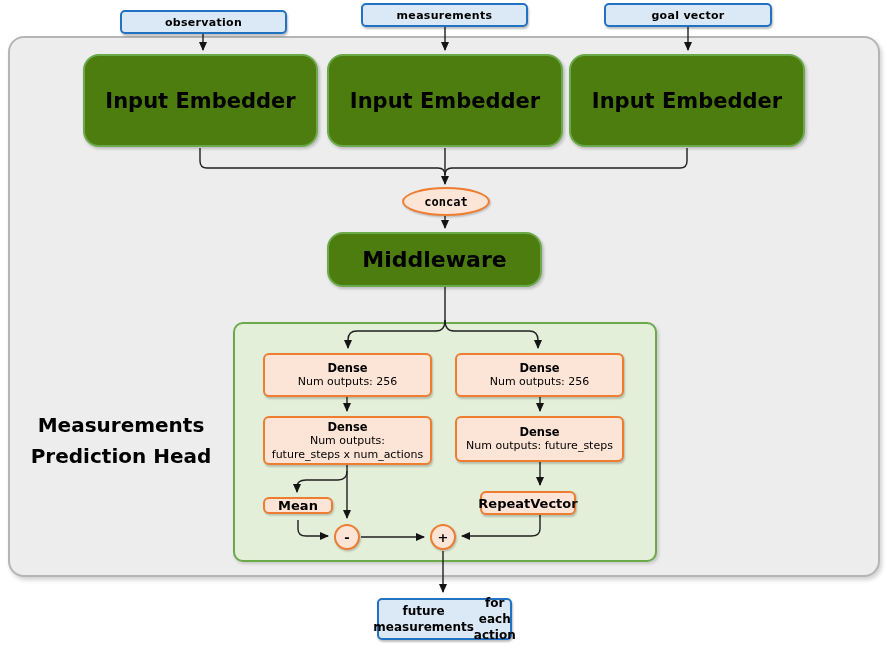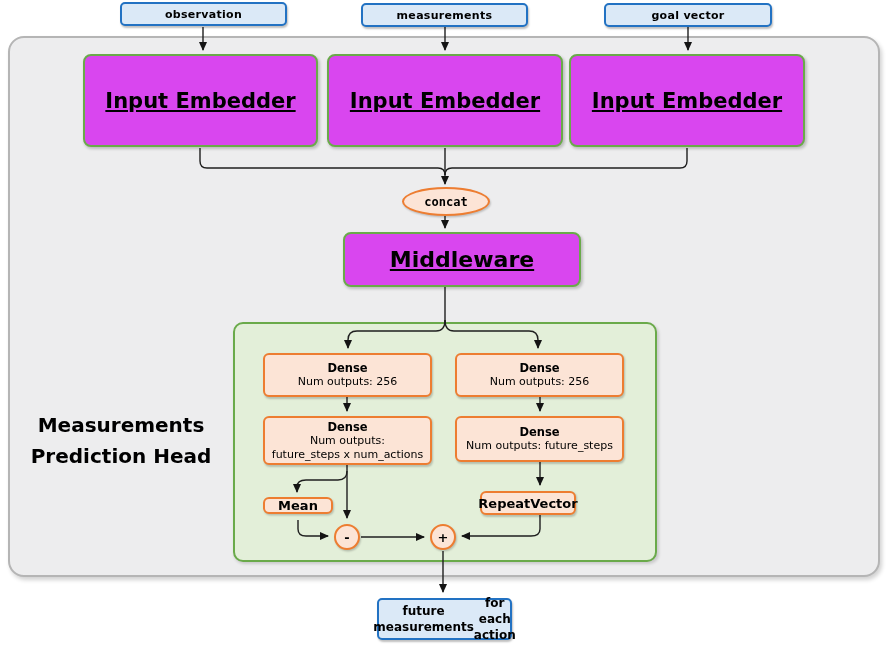--- a/index.html
+++ b/index.html
@@ -26,22 +26,22 @@
   svg.wires{position:absolute;left:0;top:0;z-index:3;}
 
   
   .node{z-index:4;display:flex;align-items:center;justify-content:center;text-align:center;}
   .blue-box{
     background:#dbe9f7;border:2.5px solid #2272c3;border-radius:5px;
     font-weight:bold;font-size:11px;letter-spacing:0.3px;
     box-shadow:1px 2px 2px rgba(0,0,0,0.25);
   }
   .green-box{
-    background:#d946ef;border:2.5px solid #6aaa4a;border-radius:8px;
-    font-weight:bold;box-shadow:1.5px 2px 3px rgba(0,0,0,0.2);text-decoration:underline;
+    background:#4d7c0f;border:2.5px solid #6aaa4a;border-radius:16px;
+    font-weight:bold;box-shadow:1.5px 2px 3px rgba(0,0,0,0.2);
   }
   .orange-box{
     background:#fce4d6;border:2.5px solid #ed7d31;border-radius:6px;
     box-shadow:1px 1.5px 2px rgba(0,0,0,0.2);
   }
   .embedder{font-size:21px;}
   .middleware{font-size:22px;}
   .concat-ellipse{
     border-radius:50%;font-family:"DejaVu Sans Mono","Liberation Mono",monospace;
     font-weight:bold;font-size:12px;
@@ -104,21 +104,21 @@
 
     <path d="M361,537 H424" marker-end="url(#ah)"></path>
 
     <path d="M540,462 V485" marker-end="url(#ah)"></path>
     <path d="M540,515 V529 Q540,536 531,536 H462" marker-end="url(#ah)"></path>
 
     <path d="M443,551 V592" marker-end="url(#ah)"></path>
   </g>
 </svg>
 
-<div class="abs node blue-box" style="left:120px;top:2px;width:167px;height:24px;">
+<div class="abs node blue-box" style="left:120px;top:10px;width:167px;height:24px;">
   <span>observation</span>
 </div>
 <div class="abs node blue-box" style="left:361px;top:3px;width:167px;height:24px;">
   <span>measurements</span>
 </div>
 <div class="abs node blue-box" style="left:604px;top:3px;width:168px;height:24px;">
   <span>goal vector</span>
 </div>
 
 <div class="abs node green-box embedder" style="left:83px;top:54px;width:235px;height:93px;">
@@ -128,21 +128,21 @@
   <span>Input Embedder</span>
 </div>
 <div class="abs node green-box embedder" style="left:569px;top:54px;width:236px;height:93px;">
   <span>Input Embedder</span>
 </div>
 
 <div class="abs node orange-box concat-ellipse" style="left:402px;top:187px;width:88px;height:29px;">
   <span>concat</span>
 </div>
 
-<div class="abs node green-box middleware" style="left:327px;top:232px;width:238px;height:55px;margin-left:16px;">
+<div class="abs node green-box middleware" style="left:327px;top:232px;width:215px;height:55px;">
   <span>Middleware</span>
 </div>
 
 <div class="abs head-title">
   <div>Measurements</div>
   <div>Prediction Head</div>
 </div>
 
 <div class="abs node orange-box dense" style="left:263px;top:353px;width:169px;height:44px;">
   <span class="t">Dense</span>

